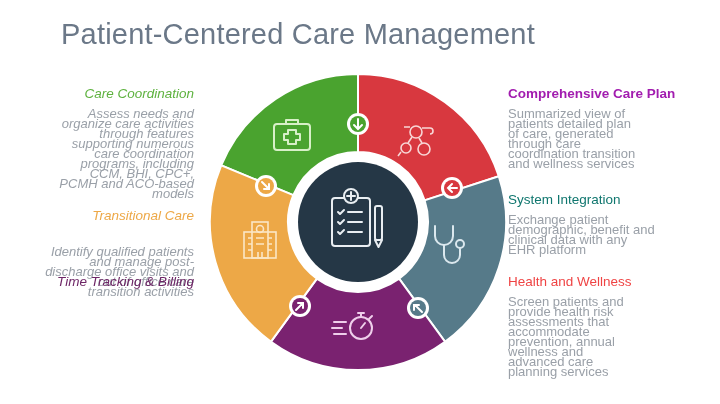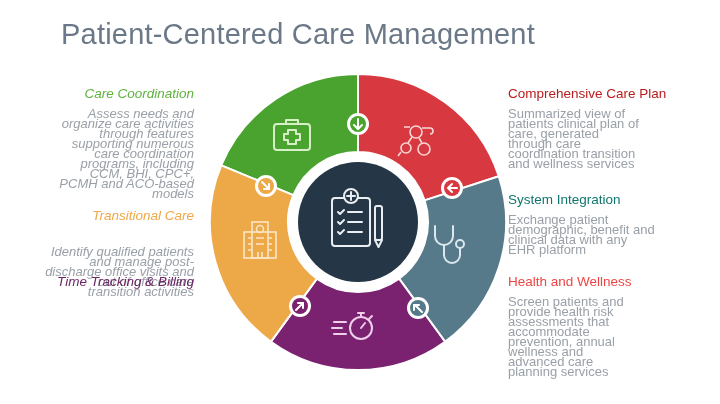--- a/index.html
+++ b/index.html
@@ -23,22 +23,22 @@
 </div>
 <div class="block left" style="left:14px; top:208px;">
   <h3 style="color:#eda847;">Transitional Care</h3>
   <p style="padding-left:30px;margin-top:24px;">Identify qualified patients and manage post-discharge office visits and out of office care transition activities</p>
 </div>
 <div class="block left" style="left:14px; top:274px;">
   <h3 style="color:#6e2566;">Time Tracking &amp; Billing</h3>
 </div>
 
 <div class="block right" style="left:508px; top:86px; width:190px;">
-  <h3 style="color:#b91c1c;">Comprehensive Care Plan</h3>
-  <p style="padding-right:55px;">Summarized view of patients clinical plan of care, generated through care coordination transition and wellness services</p>
+  <h3 style="color:#a21caf;font-weight:bold;">Comprehensive Care Plan</h3>
+  <p style="padding-right:55px;">Summarized view of patients detailed plan of care, generated through care coordination transition and wellness services</p>
 </div>
 <div class="block right" style="left:508px; top:192px; width:190px;">
   <h3 style="color:#0f766e;">System Integration</h3>
   <p style="padding-right:40px;">Exchange patient demographic, benefit and clinical data with any EHR platform</p>
 </div>
 <div class="block right" style="left:508px; top:274px; width:190px;">
   <h3 style="color:#ef4444;">Health and Wellness</h3>
   <p style="padding-right:55px;">Screen patients and provide health risk assessments that accommodate prevention, annual wellness and advanced care planning services</p>
 </div>
 

